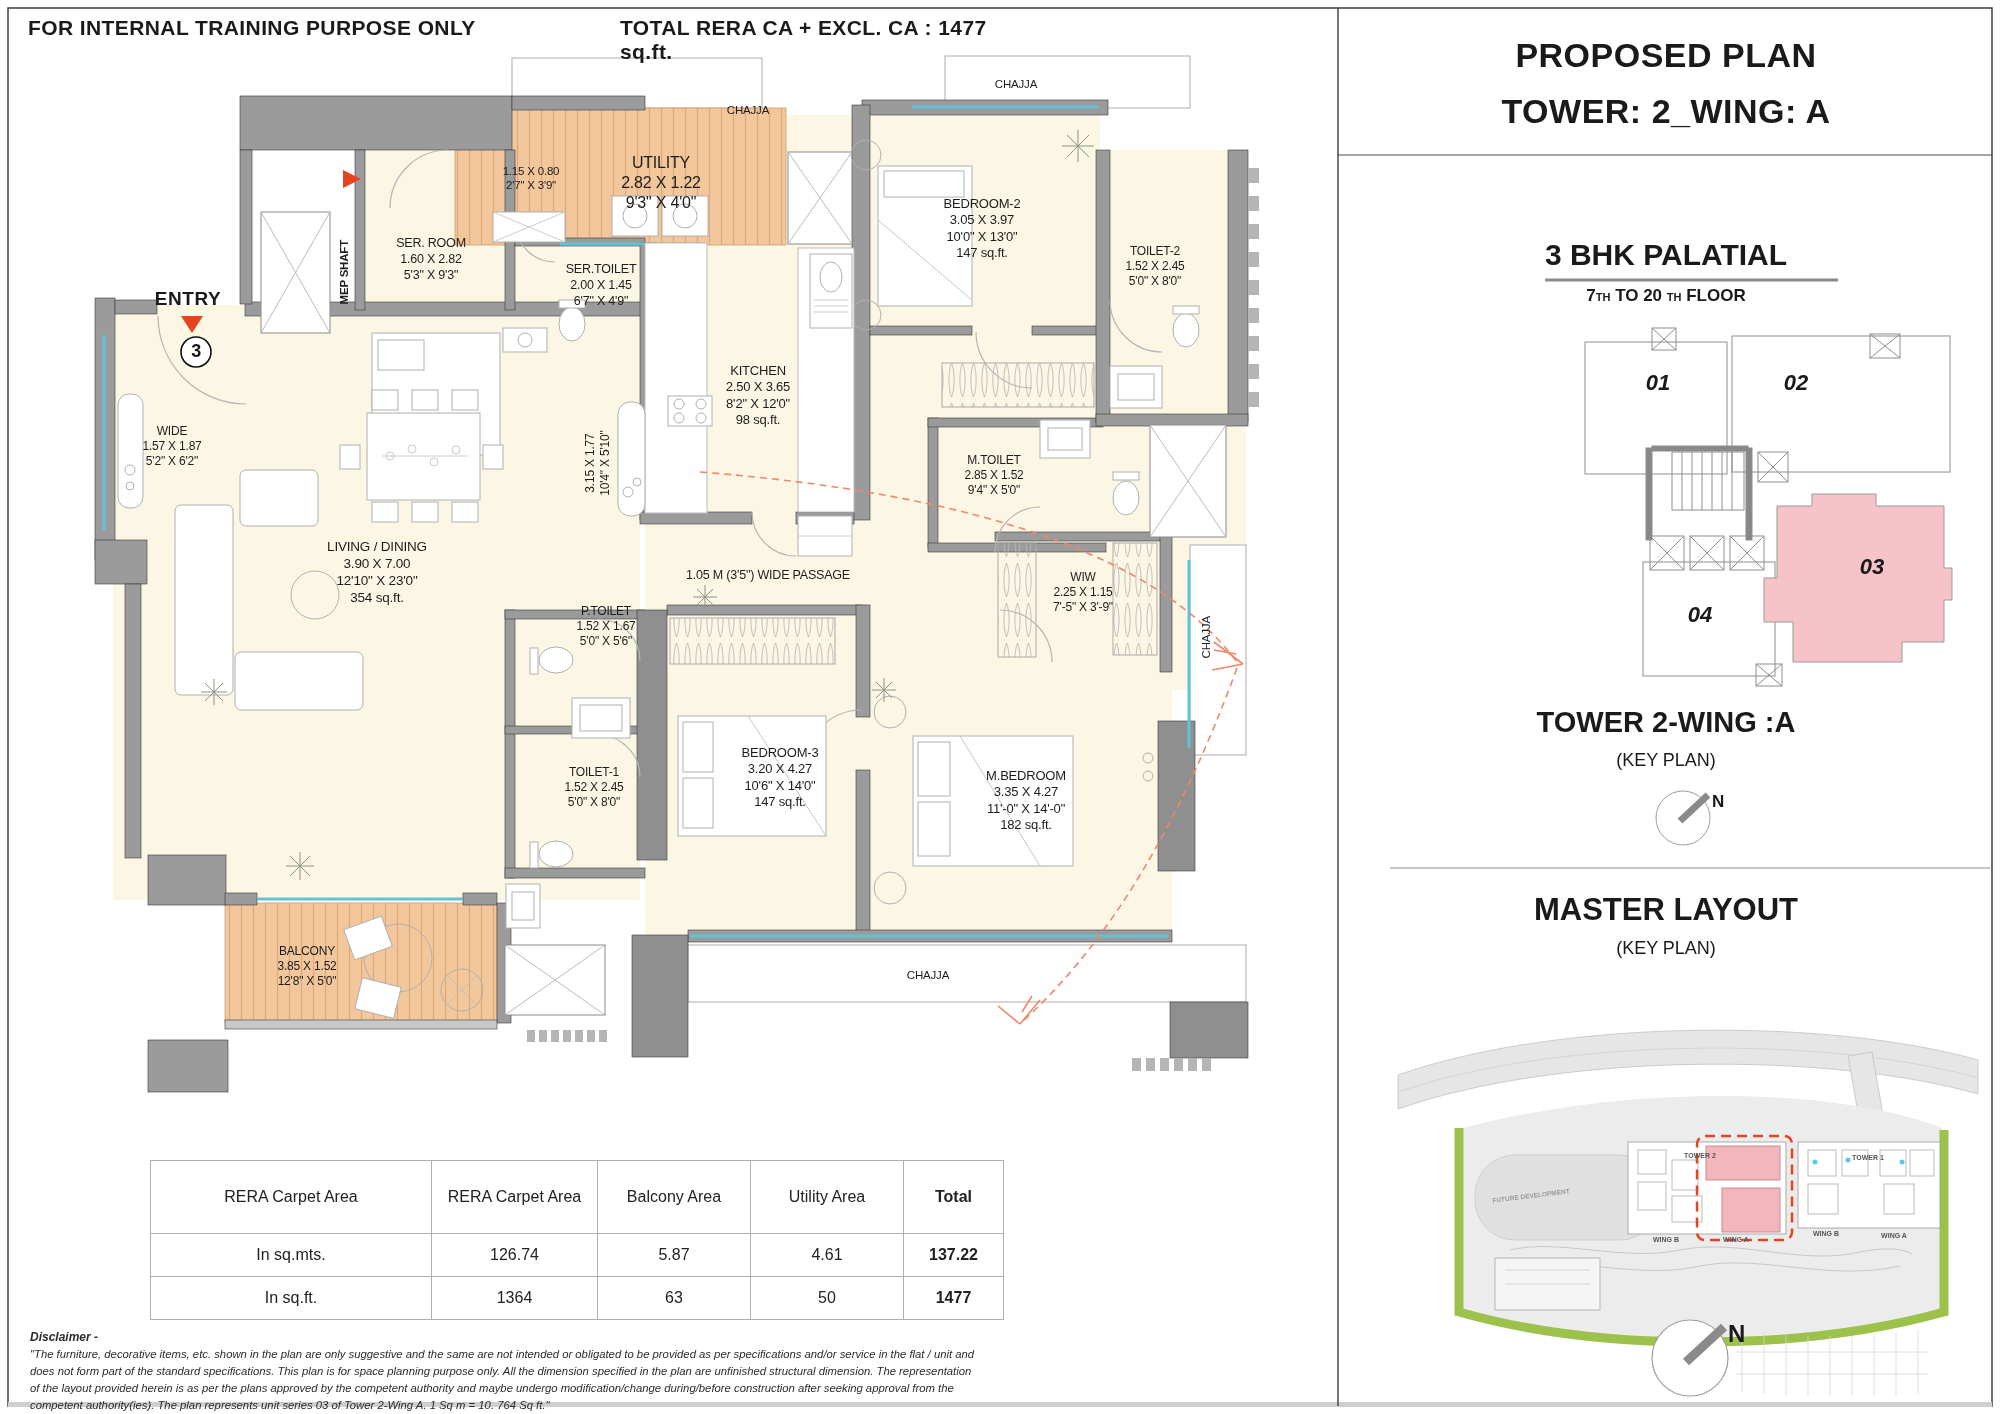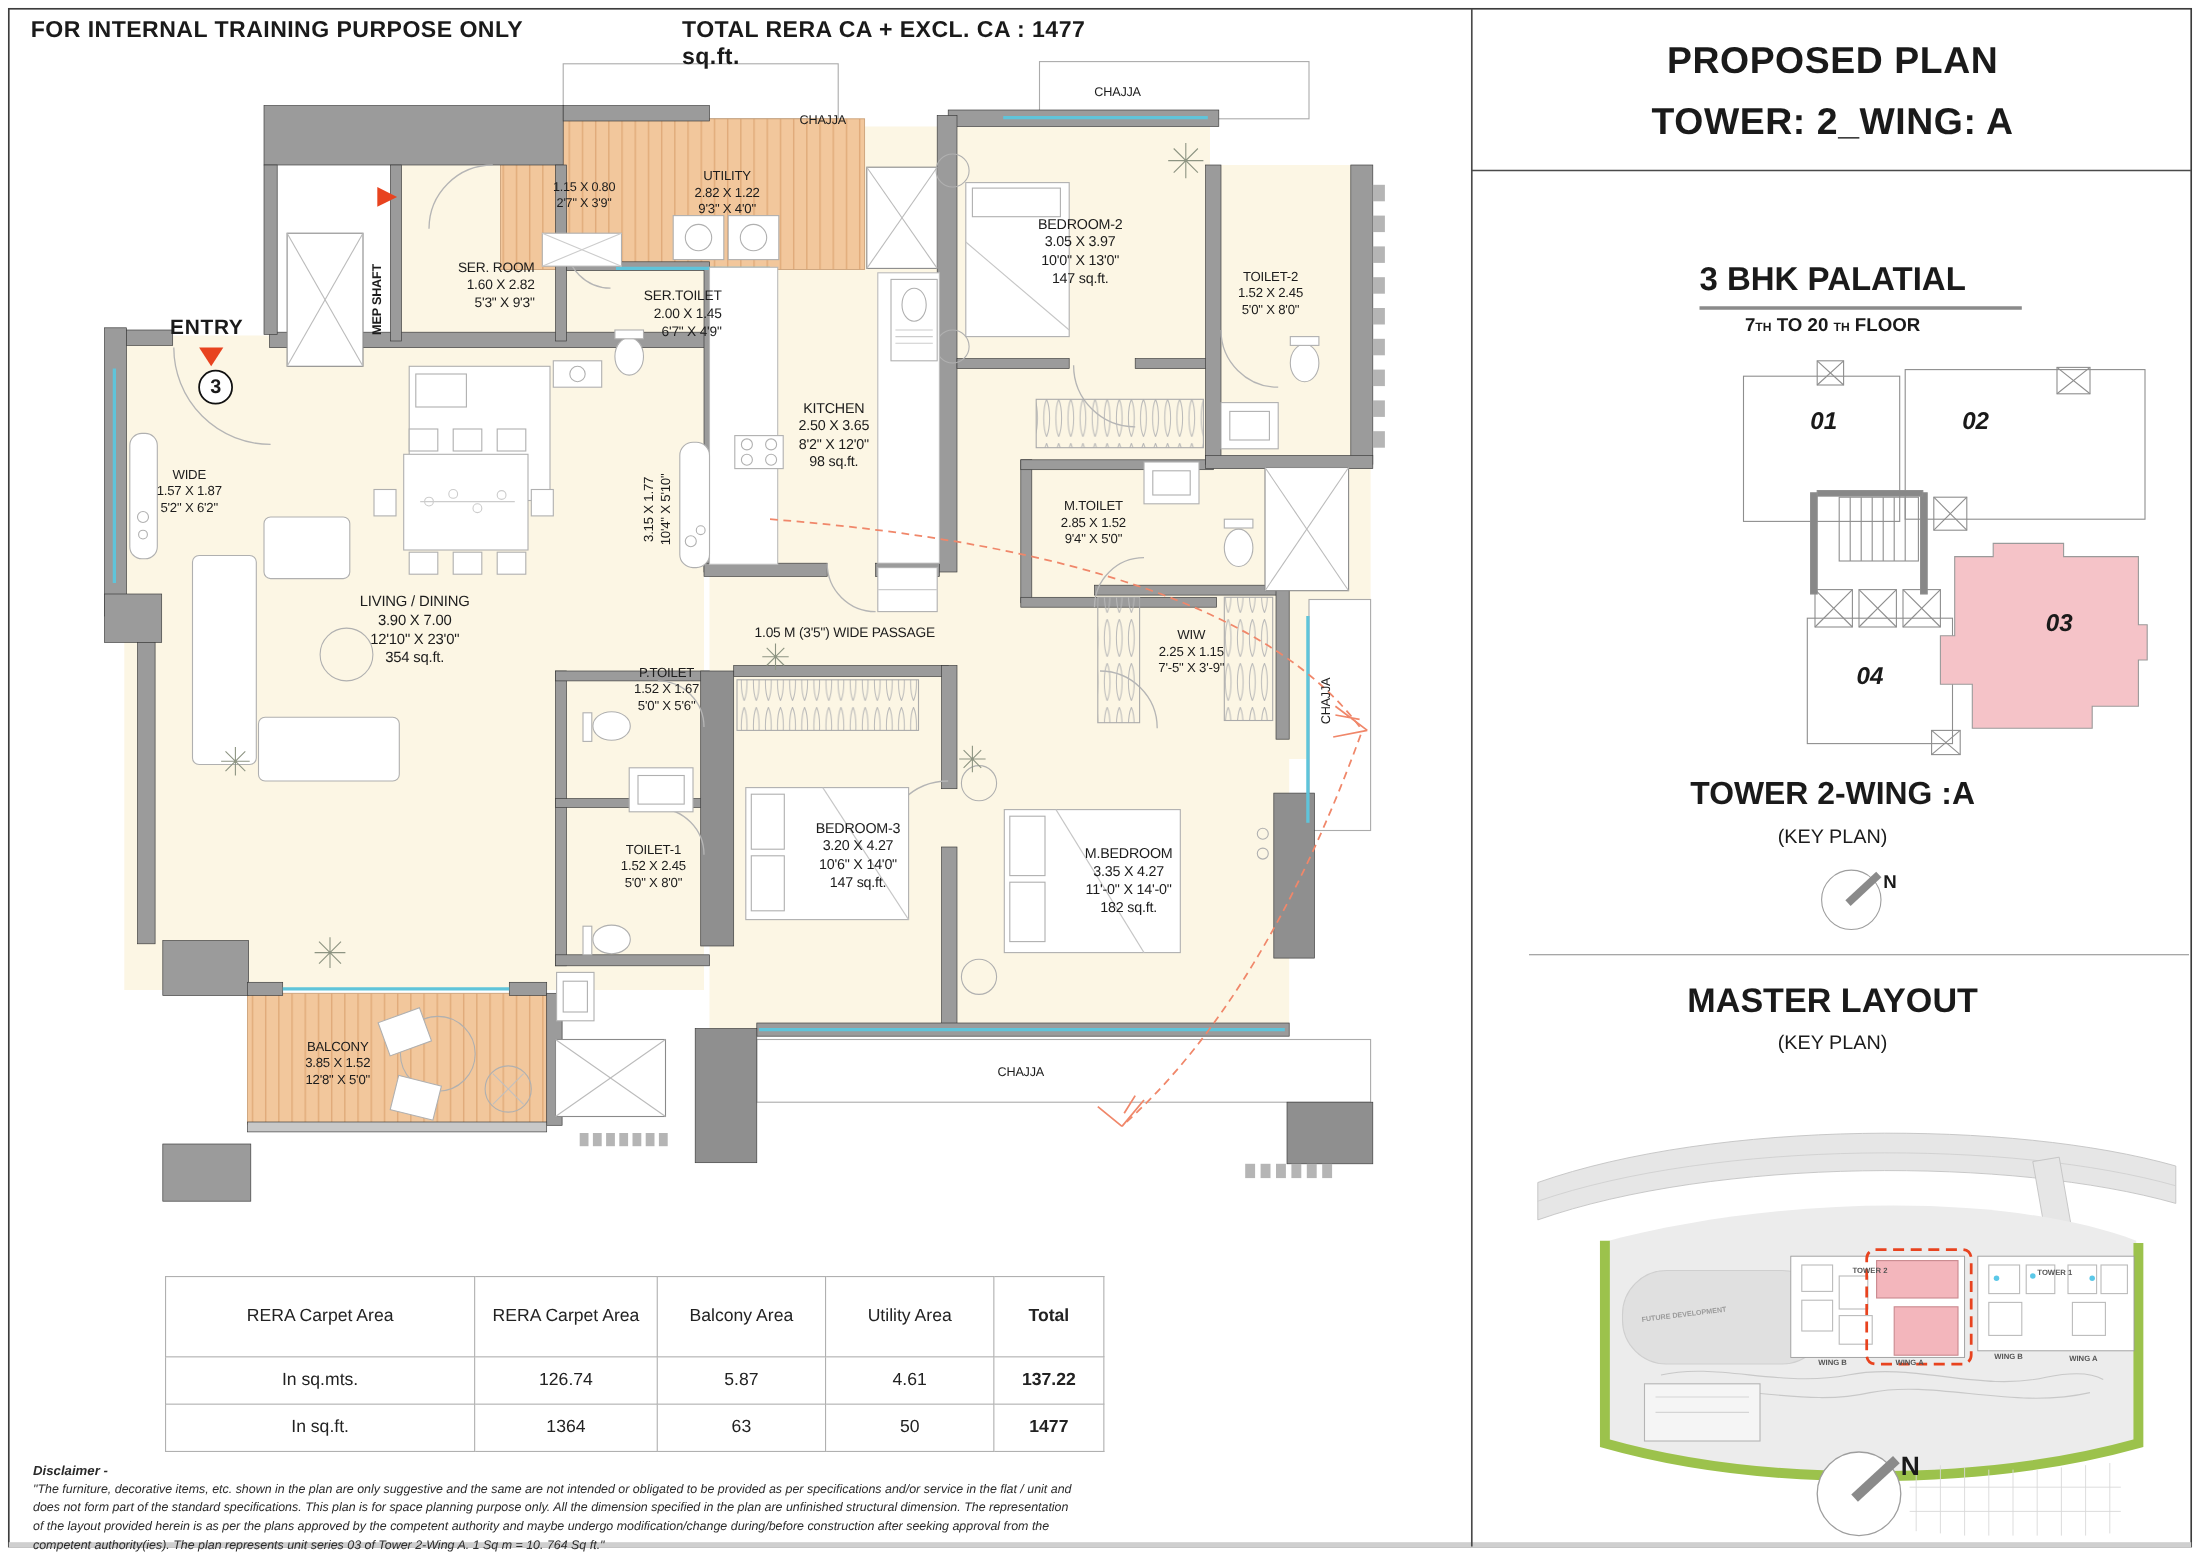--- a/index.html
+++ b/index.html
@@ -2,21 +2,21 @@
 <html><head>
 <meta charset="utf-8">
 <style>
   html,body{margin:0;padding:0;background:#fff;}
   #page{position:relative;width:2000px;height:1414px;background:#fff;overflow:hidden;
         font-family:"Liberation Sans","DejaVu Sans",sans-serif;color:#1a1a1a;}
   .abs{position:absolute;}
   svg{display:block;}
   
   .rl{position:absolute;text-align:center;font-size:13px;line-height:1.26;letter-spacing:-0.2px;color:#1c1c1c;z-index:5;}
-  .rl.la{text-align:right;}
+  .rl.la{text-align:center;}
   .rl.s{font-size:11.5px;}
   .rl.v{transform:rotate(-90deg);transform-origin:center center;}
   .hdr{position:absolute;font-size:21px;font-weight:700;letter-spacing:.4px;z-index:5;}
   .entry{position:absolute;font-size:19px;font-weight:700;letter-spacing:.6px;z-index:6;text-align:center;}
   
   .sb-title{position:absolute;left:1340px;width:652px;text-align:center;font-weight:700;z-index:5;}
   .kp-num{position:absolute;font-size:22px;font-weight:700;z-index:6;text-align:center;width:36px;font-style:italic;}
   .tiny{position:absolute;font-size:7px;font-weight:700;color:#555;z-index:6;text-align:center;}
   
   #areatable{position:absolute;left:150px;top:1160px;z-index:5;border-collapse:collapse;background:#fff;}
@@ -459,21 +459,21 @@
 </div>
 <div class="rl la" style="left:546px;top:262px;width:110px;font-size:12.5px">
   <div>SER.TOILET</div>
       <div>2.00 X 1.45</div>
       <div>6'7" X 4'9"</div>
 </div>
 <div class="rl" style="left:486px;top:164px;width:90px;font-size:11.5px">
   <div>1.15 X 0.80</div>
       <div>2'7" X 3'9"</div>
 </div>
-<div class="rl" style="left:616px;top:153px;width:90px;font-size:12px">
+<div class="rl" style="left:616px;top:153px;width:90px;font-size:16px">
   <div>UTILITY</div>
       <div>2.82 X 1.22</div>
       <div>9'3" X 4'0"</div>
 </div>
 <div class="rl" style="left:912px;top:196px;width:140px">
   <div>BEDROOM-2</div>
       <div>3.05 X 3.97</div>
       <div>10'0" X 13'0"</div>
       <div>147 sq.ft.</div>
 </div>

